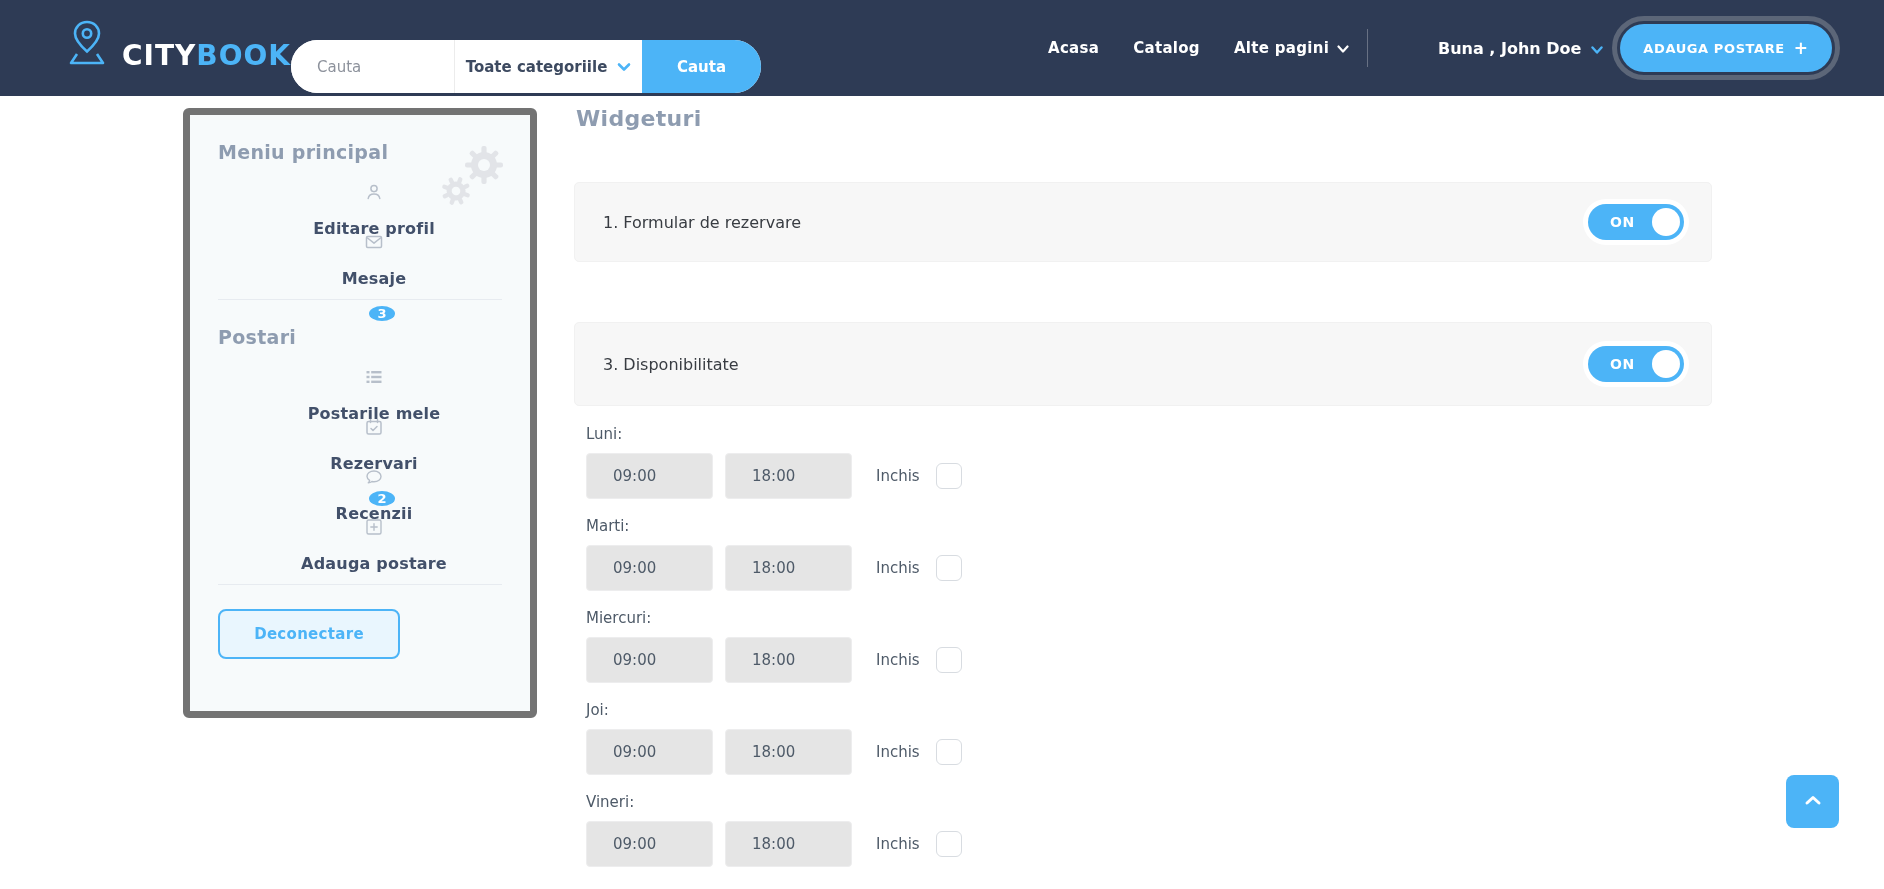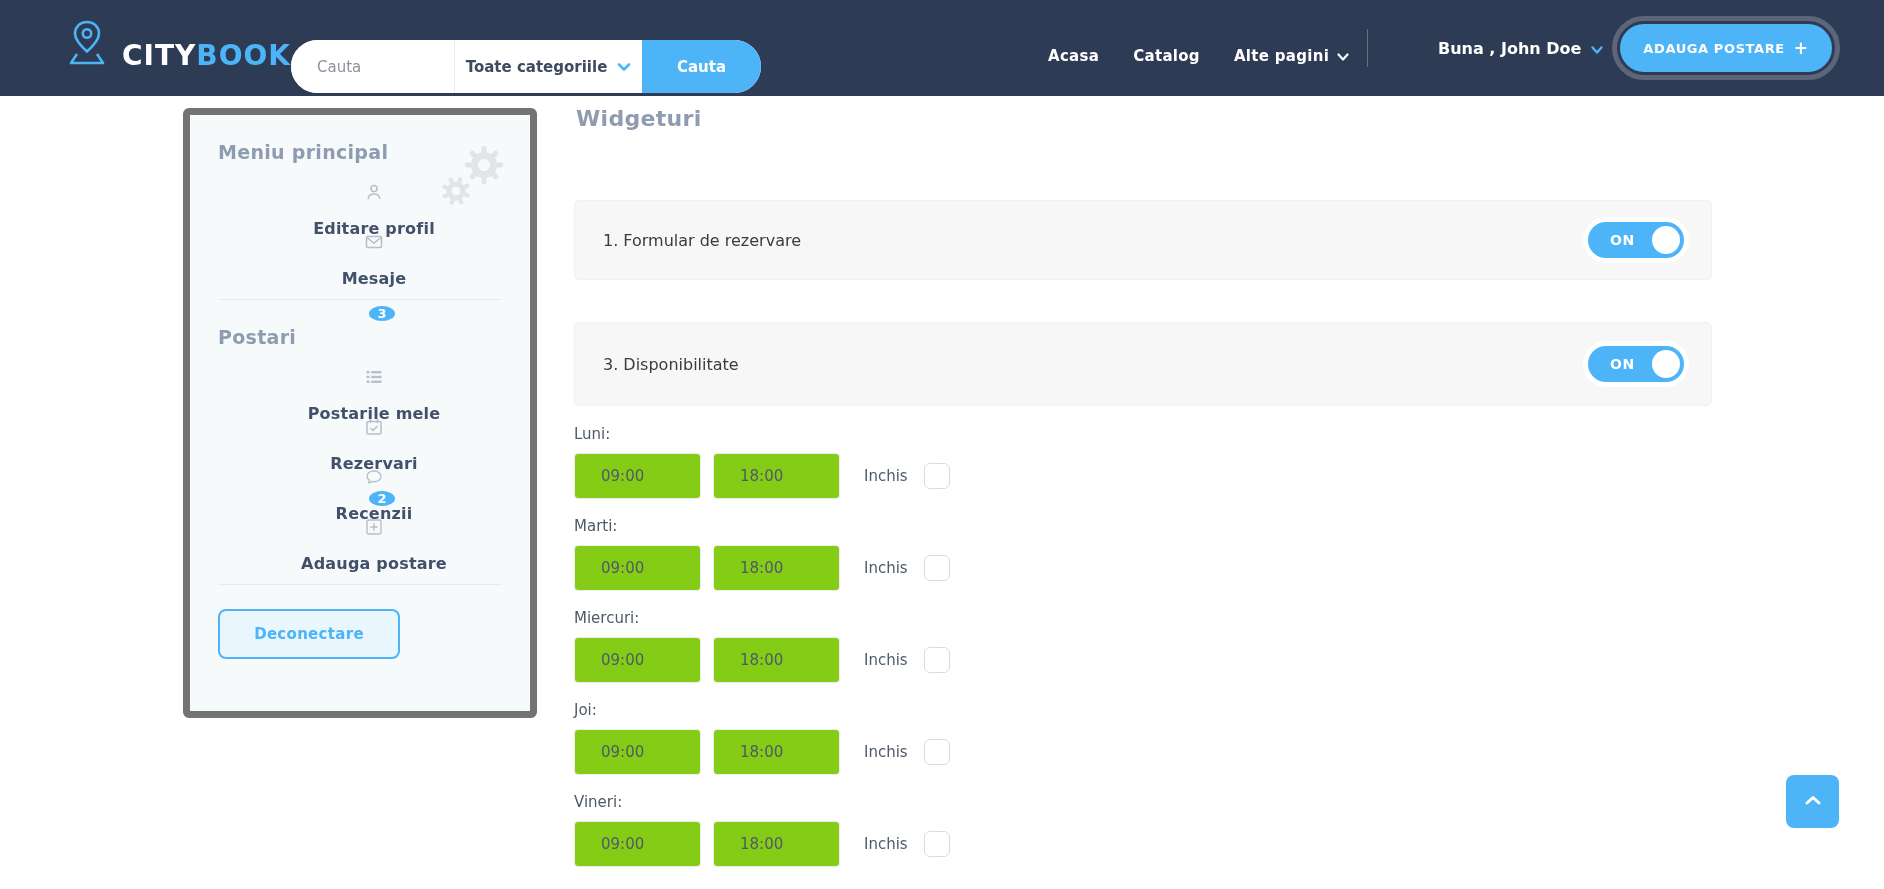--- a/index.html
+++ b/index.html
@@ -19,21 +19,21 @@
   .searchbar { position:absolute; left:291px; top:40px; height:53px; width:470px;
     display:flex; border-radius:27px; overflow:hidden; background:#ffffff; }
   .search-input { width:163px; border:none; outline:none; padding-left:26px;
     font-family:inherit; font-size:15px; color:#4e5a68; }
   .search-input::placeholder { color:#8d929c; }
   .search-select { width:188px; border-left:1px solid #ececec; display:flex; align-items:center;
     justify-content:center; gap:10px; font-size:15px; font-weight:600; color:#3d4a60; cursor:pointer; }
   .search-btn { width:119px; border:none; background:#4cb4f7; color:#ffffff;
     font-family:inherit; font-size:15px; font-weight:700; cursor:pointer; }
 
-  .nav-links { position:absolute; left:1048px; top:8px; height:96px; display:flex; align-items:center; gap:34px; }
+  .nav-links { position:absolute; left:1048px; top:0; height:96px; display:flex; align-items:center; gap:34px; }
   .nav-link { color:#ffffff; font-size:15px; font-weight:700; letter-spacing:.3px;
     display:flex; align-items:center; gap:8px; cursor:pointer; }
   .nav-divider { position:absolute; left:1367px; top:29px; height:38px; width:1px; background:rgba(255,255,255,.28); }
   .user-greeting { position:absolute; left:1438px; top:0; height:96px; display:flex; align-items:center; gap:10px;
     color:#ffffff; font-size:16px; font-weight:700; cursor:pointer; }
 
   .add-post-ring { position:absolute; left:1612px; top:16px; width:228px; height:64px;
     border:5px solid #5c6678; border-radius:36px; padding:3px; }
   .add-post-btn { width:100%; height:100%; border:none; border-radius:30px; background:#4cb4f7;
     color:#ffffff; font-family:inherit; font-size:13px; font-weight:700; letter-spacing:.6px;
@@ -58,36 +58,36 @@
     background:#e9f6fe; border:2px solid #4cb4f7; border-radius:8px; color:#4cb4f7;
     font-family:inherit; font-size:15px; font-weight:700; letter-spacing:.3px; cursor:pointer; }
 
   
   .page-title { position:absolute; left:576px; top:106px; font-size:22px; font-weight:700;
     letter-spacing:.3px; color:#8e9cb0; }
 
   .widget-card { position:absolute; left:574px; width:1138px; background:#f7f7f7;
     border:1px solid #f1f1f1; border-radius:5px; display:flex; align-items:center;
     justify-content:space-between; padding:0 27px 0 28px; }
-  .widget-card-1 { top:200px; height:80px; }
+  .widget-card-1 { top:182px; height:80px; }
   .widget-card-2 { top:322px; height:84px; }
   .widget-label { font-size:16px; color:#383c42; }
 
   .toggle { width:96px; height:36px; border-radius:18px; background:#4cb4f7;
     box-shadow:0 0 0 5px #ffffff; position:relative; cursor:pointer; }
   .toggle .on-text { position:absolute; left:22px; top:50%; transform:translateY(-50%);
     color:#ffffff; font-size:14px; font-weight:700; letter-spacing:.5px; }
   .toggle .knob { position:absolute; right:4px; top:4px; width:28px; height:28px;
     border-radius:50%; background:#ffffff; }
 
   .schedule { position:absolute; left:574px; top:425px; width:1138px; }
-  .day-block { margin-bottom:18px; }
+  .day-block { margin-bottom:18px;margin-left:12px; }
   .day-label { font-size:15px; color:#4e5a68; margin-bottom:10px; }
   .day-row { display:flex; align-items:center; }
-  .time-input { width:127px; height:46px; background:#84cc16; border:1px solid #ededee;
+  .time-input { width:127px; height:46px; background:#e5e5e5; border:1px solid #ededee;
     border-radius:4px; padding-left:26px; font-family:inherit; font-size:15px; color:#4e5a68; outline:none; }
   .time-input + .time-input { margin-left:12px; }
   .closed-label { margin-left:24px; font-size:15px; color:#4e5a68; }
   .closed-checkbox { appearance:none; -webkit-appearance:none; margin-left:16px; width:26px; height:26px;
     background:#ffffff; border:1px solid #d8dce1; border-radius:6px; cursor:pointer; }
 
   .scroll-top-btn { position:absolute; left:1786px; top:775px; width:53px; height:53px;
     background:#4cb4f7; border:none; border-radius:8px; display:flex; align-items:center;
     justify-content:center; cursor:pointer; }
 </style>

